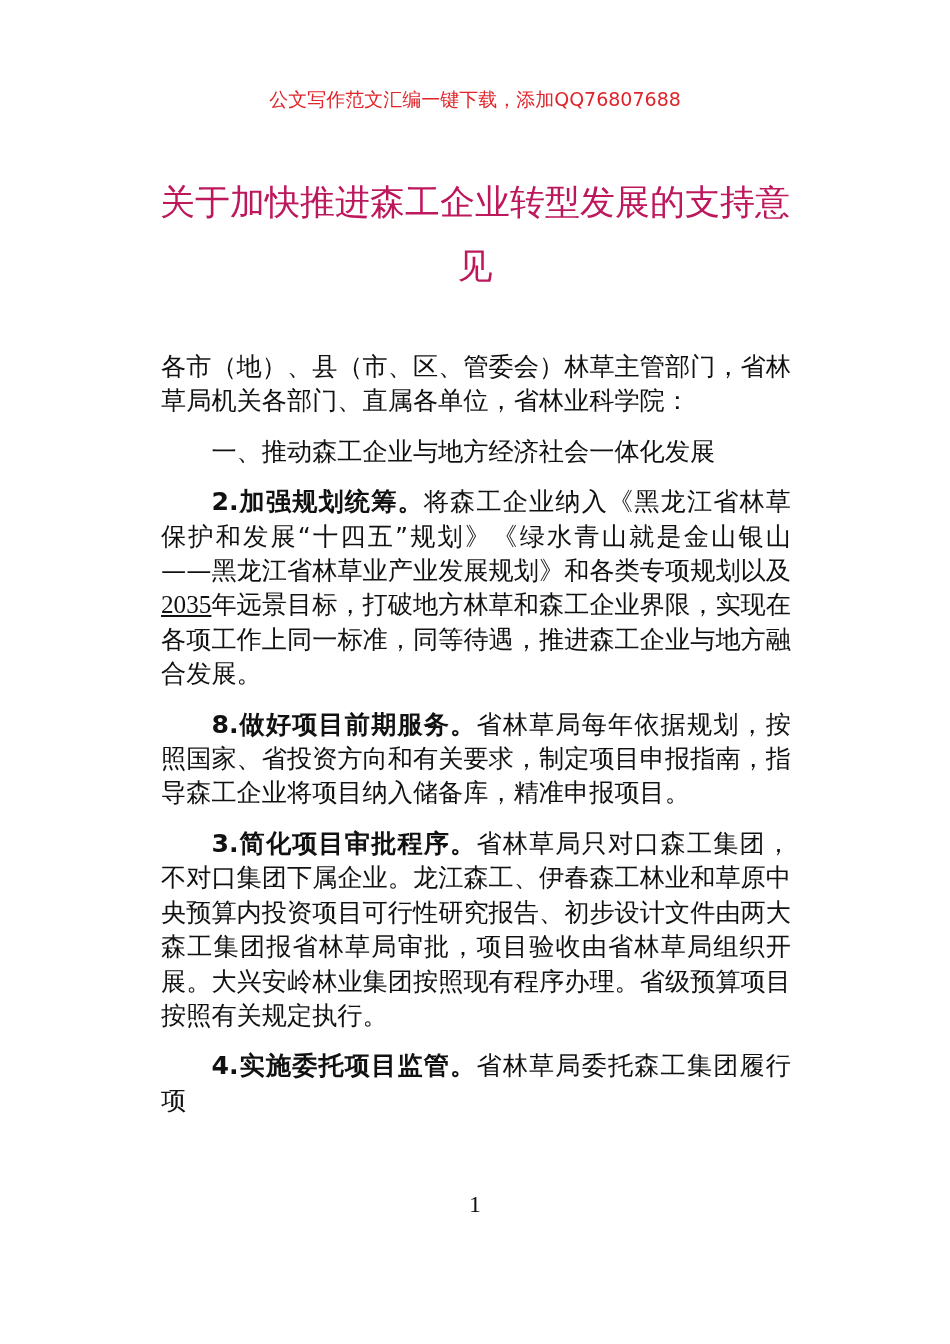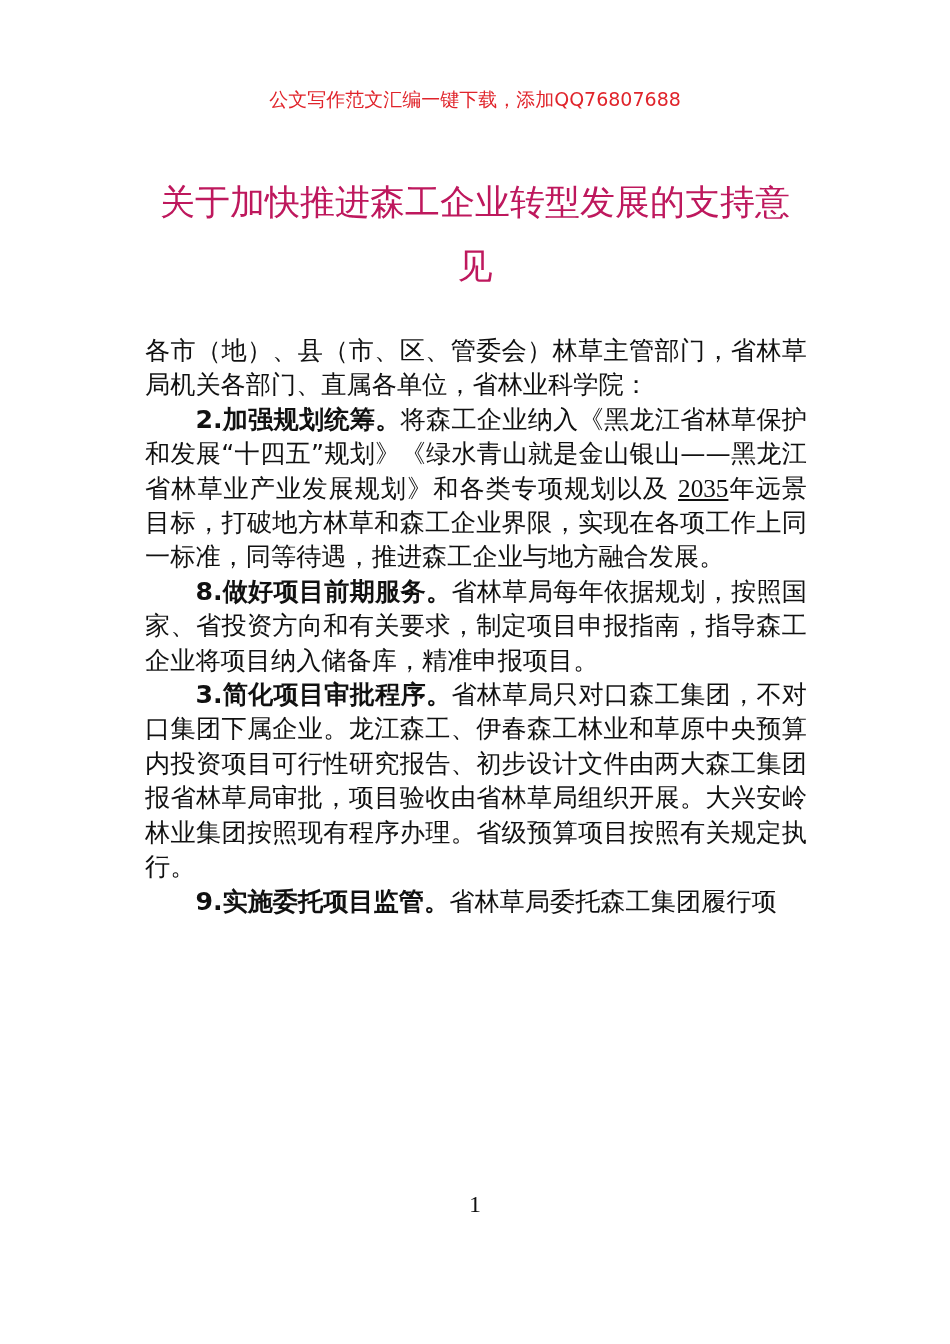--- a/index.html
+++ b/index.html
@@ -46,21 +46,21 @@
       position: absolute;
       left: 145px;
       top: 334px;
       width: 662px;
       font-size: 25.2px;
       line-height: 34.4px;
       text-align: justify;
       word-break: break-all;
     }
     .body-text p {
-      margin: 0;
+      margin: 16px;
     }
     .indent {
       text-indent: 50.4px;
     }
     .bold {
       font-weight: bold;
     }
     .serif-num {
       font-family: "Liberation Serif", "DejaVu Serif", serif;
       text-decoration: underline;
@@ -84,33 +84,34 @@
 
   <div class="watermark">公文写作范文汇编一键下载，添加QQ76807688</div>
 
   <div class="title">
     <div>关于加快推进森工企业转型发展的支持意</div>
     <div>见</div>
   </div>
 
   <div class="body-text">
     <p>各市（地）、县（市、区、管委会）林草主管部门，省林草局机关各部门、直属各单位，省林业科学院：</p>
+    <p class="indent">一、推动森工企业与地方经济社会一体化发展</p>
 
     <p class="indent">
       <span class="bold">2.加强规划统筹。</span><span>将森工企业纳入《黑龙江省林草保护和发展“十四五”规划》《绿水青山就是金山银山——黑龙江省林草业产业发展规划》和各类专项规划以及</span> <span class="serif-num">2035</span><span>年远景目标，打破地方林草和森工企业界限，实现在各项工作上同一标准，同等待遇，推进森工企业与地方融合发展。</span>
     </p>
 
     <p class="indent">
       <span class="bold">8.做好项目前期服务。</span><span>省林草局每年依据规划，按照国家、省投资方向和有关要求，制定项目申报指南，指导森工企业将项目纳入储备库，精准申报项目。</span>
     </p>
 
     <p class="indent">
       <span class="bold">3.简化项目审批程序。</span><span>省林草局只对口森工集团，不对口集团下属企业。龙江森工、伊春森工林业和草原中央预算内投资项目可行性研究报告、初步设计文件由两大森工集团报省林草局审批，项目验收由省林草局组织开展。大兴安岭林业集团按照现有程序办理。省级预算项目按照有关规定执行。</span>
     </p>
 
     <p class="indent">
-      <span class="bold">9.实施委托项目监管。</span><span>省林草局委托森工集团履行项</span>
+      <span class="bold">4.实施委托项目监管。</span><span>省林草局委托森工集团履行项</span>
     </p>
   </div>
 
   <div class="page-number">1</div>
 
 </div>
 
 </body></html>

